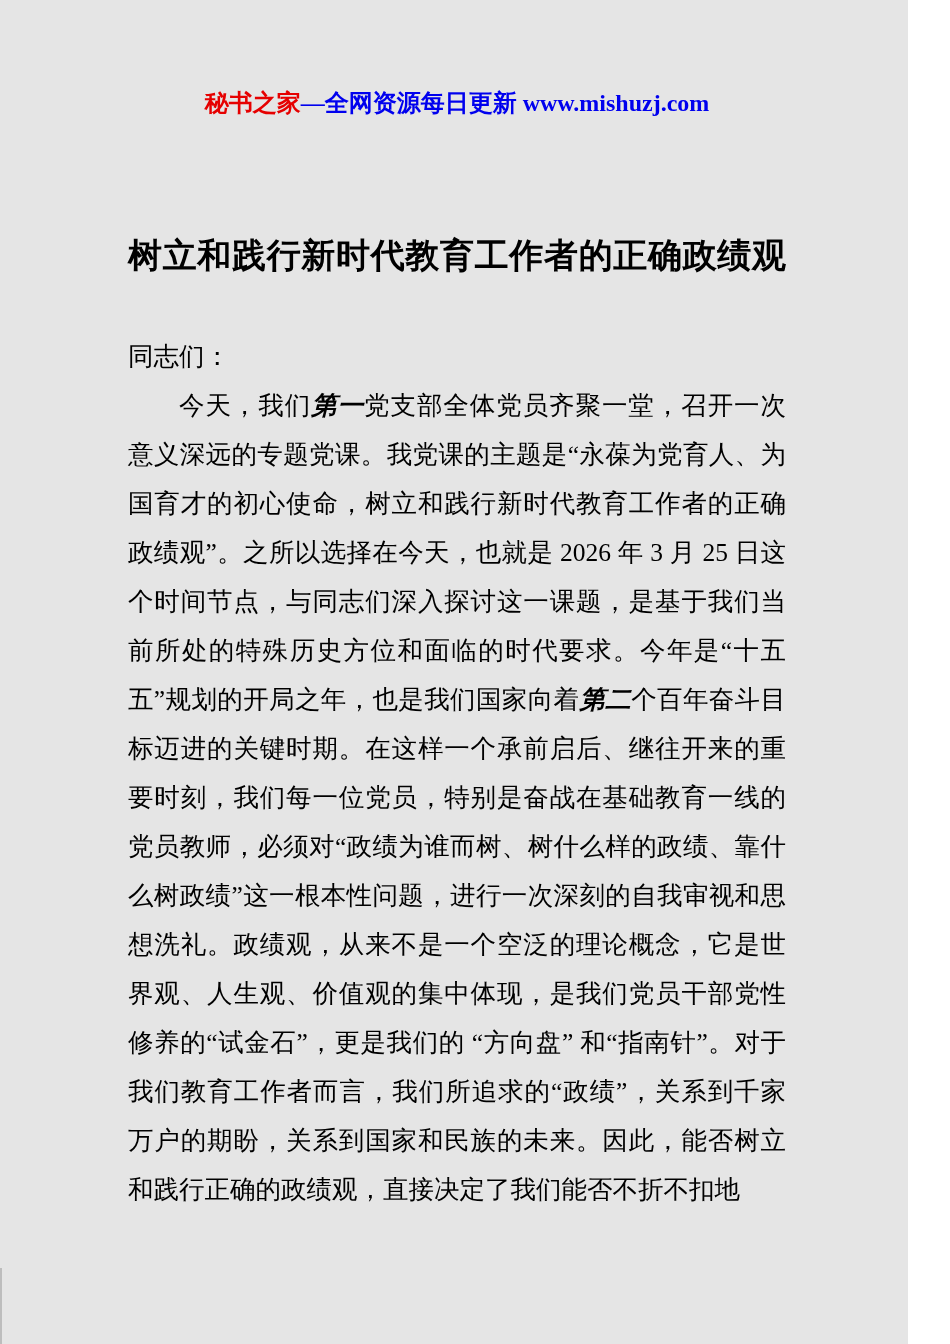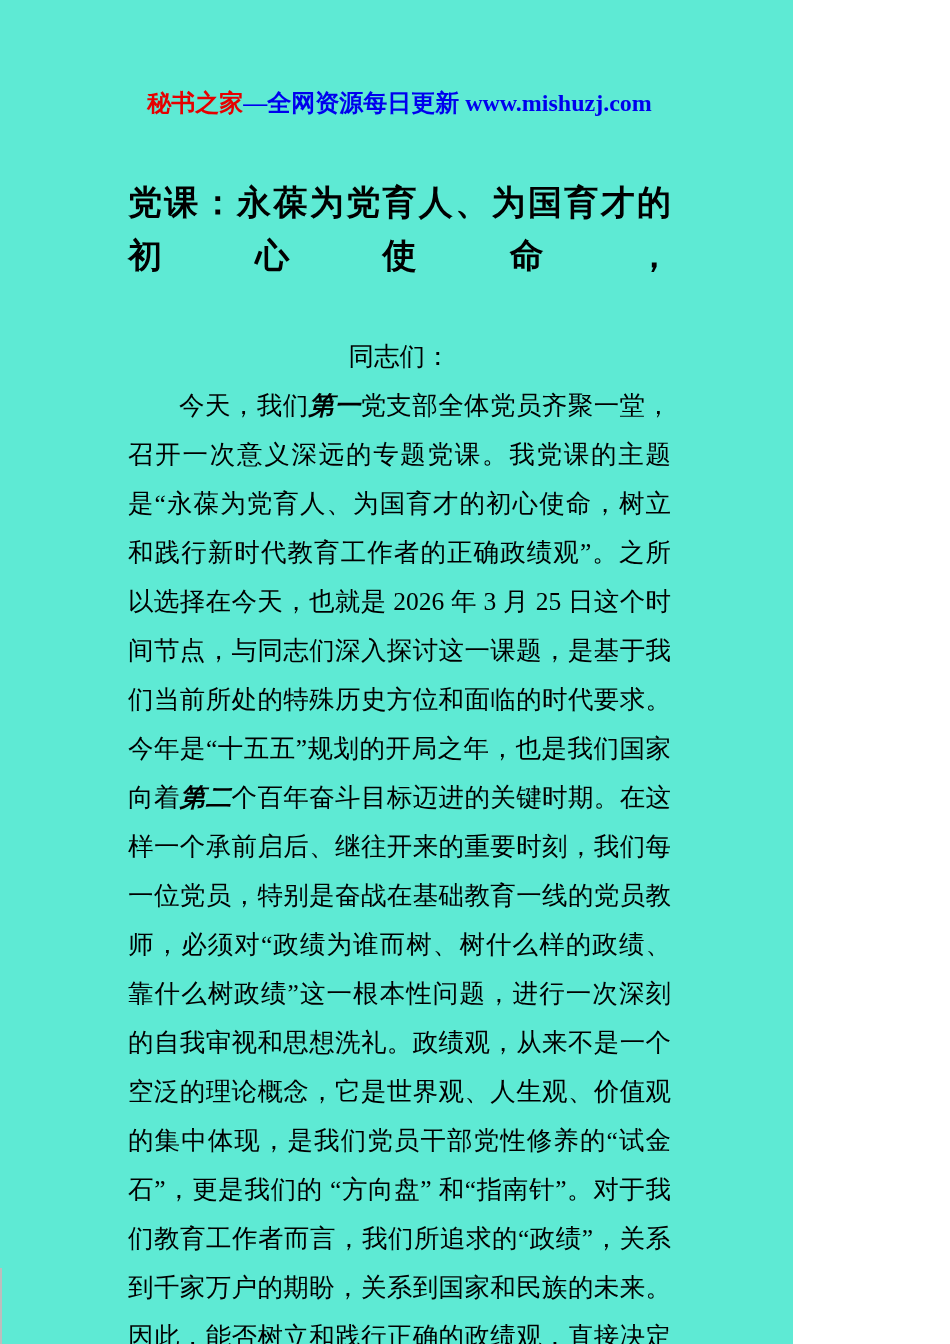--- a/index.html
+++ b/index.html
@@ -6,26 +6,26 @@
   body {
     width: 950px;
     height: 1344px;
     background: #ffffff;
     color: #000000;
     font-family: "Liberation Serif", serif;
     position: relative;
     overflow: hidden;
   }
   .page {
-    width: 793px;
+    width: 908px;
     height: 1344px;
     box-sizing: border-box;
     padding: 0 122px 0 128px;
     position: relative;
-    background: #5eead4;
+    background: #e5e5e5;
   }
   .doc-header {
     padding-top: 88px;
     text-align: center;
     font-weight: bold;
     font-size: 24px;
     line-height: 30px;
     white-space: nowrap;
   }
   .brand   { color: #e60000; }
@@ -38,21 +38,20 @@
     line-height: 53px;
     font-weight: bold;
     color: #000000;
     text-align: justify;
     text-align-last: justify;
   }
   .salutation {
     margin: 50px 0 0 0;
     font-size: 25.5px;
     line-height: 49px;
-    text-align: center;
   }
   .body-paragraph {
     margin: 0;
     font-size: 25.5px;
     line-height: 49px;
     text-align: justify;
     text-indent: 2em;
   }
   .body-paragraph .bold { font-weight: bold; font-style: italic; }
 
@@ -67,21 +66,21 @@
 </style>
 </head>
 <body>
 
 <div class="page">
 
   <div class="doc-header">
     <span class="brand">秘书之家</span><span class="tagline">—全网资源每日更新 </span><a class="url">www.mishuzj.com</a>
   </div>
 
-  <h1 class="doc-title"><span>党课：永葆为党育人、为国育才的初心使命，</span><br></h1>
+  <h1 class="doc-title"><br><span>树立和践行新时代教育工作者的正确政绩观</span></h1>
 
   <p class="salutation">同志们：</p>
 
   <p class="body-paragraph"><span>今天，我们</span><span class="bold">第一</span><span>党支部全体党员齐聚一堂，召开一次意义深远的专题党课。我党课的主题是“永葆为党育人、为国育才的初心使命，树立和践行新时代教育工作者的正确政绩观”。之所以选择在今天，也就是 2026 年 3 月 25 日这个时间节点，与同志们深入探讨这一课题，是基于我们当前所处的特殊历史方位和面临的时代要求。今年是“十五五”规划的开局之年，也是我们国家向着</span><span class="bold">第二</span><span>个百年奋斗目标迈进的关键时期。在这样一个承前启后、继往开来的重要时刻，我们每一位党员，特别是奋战在基础教育一线的党员教师，必须对“政绩为谁而树、树什么样的政绩、靠什么树政绩”这一根本性问题，进行一次深刻的自我审视和思想洗礼。政绩观，从来不是一个空泛的理论概念，它是世界观、人生观、价值观的集中体现，是我们党员干部党性修养的“试金石”，更是我们的 “方向盘” 和“指南针”。对于我们教育工作者而言，我们所追求的“政绩”，关系到千家万户的期盼，关系到国家和民族的未来。因此，能否树立和践行正确的政绩观，直接决定了我们能否不折不扣地</span></p>
 
   <div class="page-edge"></div>
 
 </div>
 
 </body></html>

